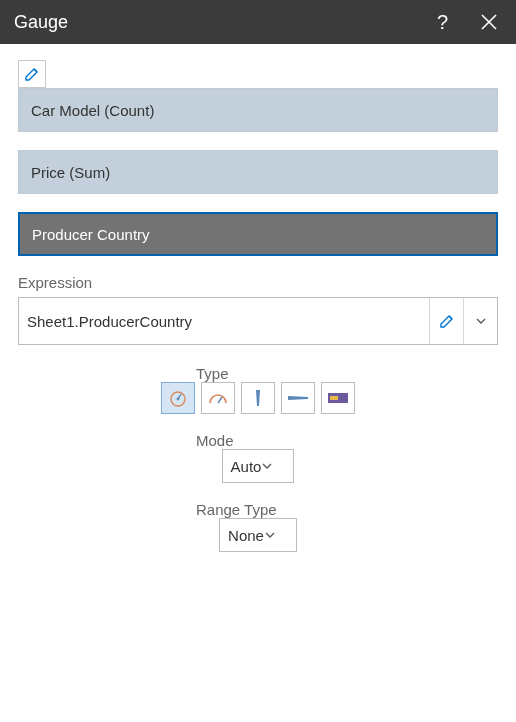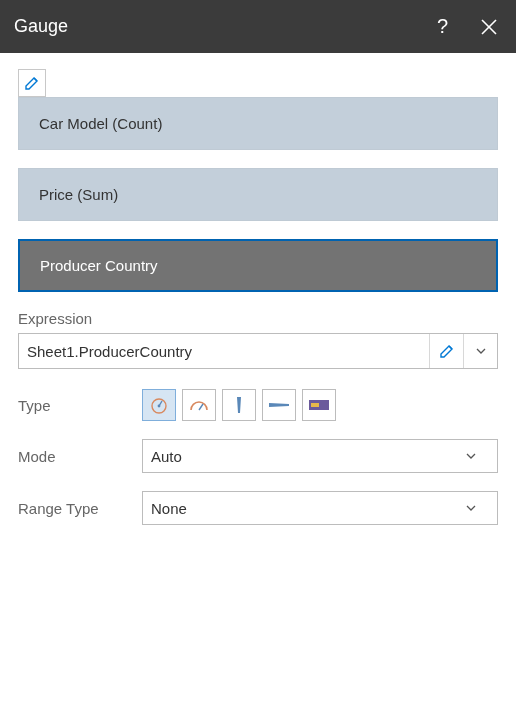--- a/index.html
+++ b/index.html
@@ -8,21 +8,21 @@
     background: #fff;
     width: 516px;
     height: 722px;
     overflow: hidden;
     font-size: 14px;
     color: #333;
   }
   .titlebar {
     background: #3b3b3b;
     color: #fff;
-    height: 53px;
+    height: 44px;
     display: flex;
     align-items: center;
     padding: 0 14px;
     justify-content: space-between;
   }
   .titlebar .title {
     font-size: 18px;
     font-weight: 400;
   }
   .titlebar .actions {
@@ -72,39 +72,39 @@
     align-items: center;
     justify-content: center;
     cursor: pointer;
     background: #fff;
   }
   .edit-icon-box svg { display:block; }
 
   .field-slot {
     border: 1px solid #bfcad4;
     background: #c3cfda;
-    height: 53px;
-    display: flex;
-    align-items: center;
-    padding: 0 20px;
+    height: 44px;
+    display: flex;
+    align-items: center;
+    padding: 0 12px;
     color: #333;
     font-size: 15px;
     margin-bottom: 18px;
     cursor: pointer;
   }
   .field-slot.selected {
     background: #737373;
     border: 2px solid #0063b1;
     color: #fff;
   }
 
   .expr-row {
     display: flex;
     border: 1px solid #bcbcbc;
-    height: 36px;
+    height: 48px;
     margin-bottom: 20px;
   }
   .expr-input {
     flex: 1;
     border: none;
     padding: 0 8px;
     font-size: 15px;
     font-family: inherit;
     outline: none;
     color: #333;
@@ -116,20 +116,21 @@
     align-items: center;
     justify-content: center;
     background: #fff;
     cursor: pointer;
   }
 
   .form-row {
     display: flex;
     align-items: center;
     margin-bottom: 18px;
+    flex-direction: column;
   }
   .form-row .row-label {
     width: 124px;
     color: #666;
     font-size: 15px;
   }
   .form-row .row-control {
     flex: 1;
   }
 

